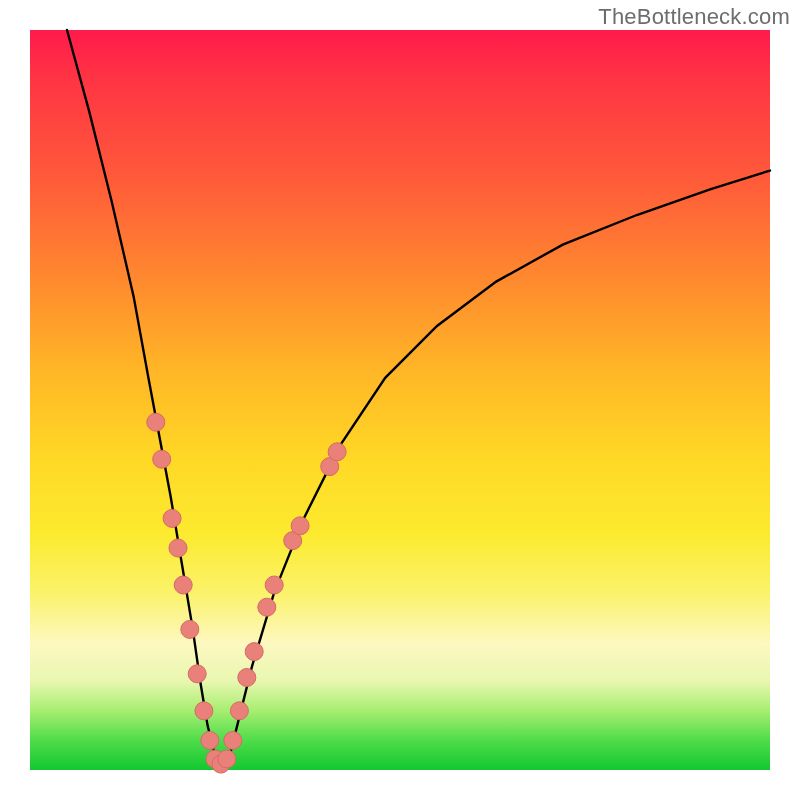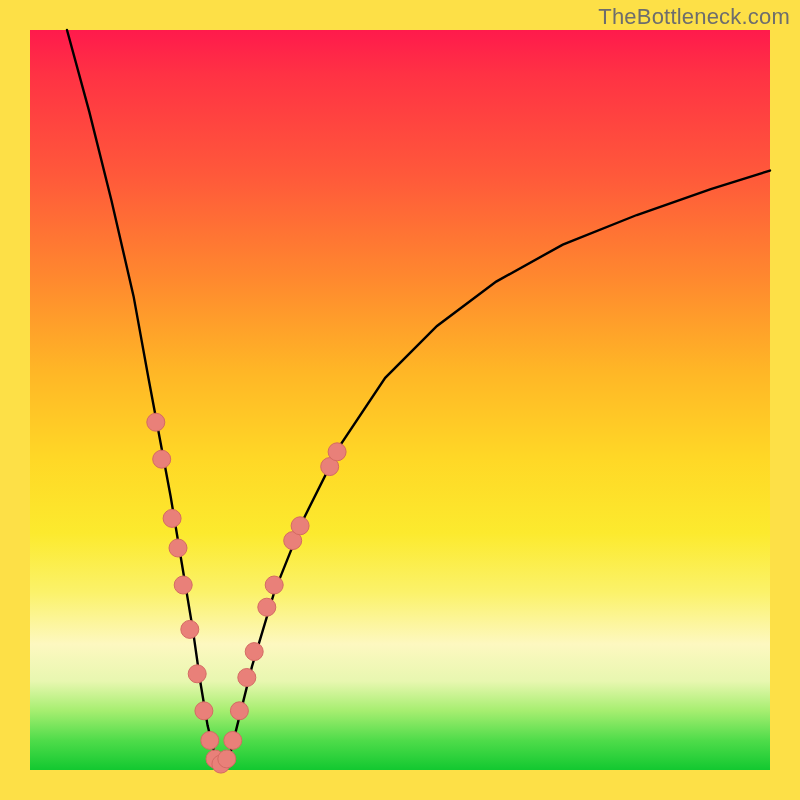--- a/index.html
+++ b/index.html
@@ -10,21 +10,21 @@
     overflow: hidden;
     background: #000;
     font-family: Arial, Helvetica, sans-serif;
   }
   .frame {
     position: absolute;
     left: 0;
     top: 0;
     width: 800px;
     height: 800px;
-    background: #fde047;
+    background: #ffffff;
   }
   .plot-area {
     position: absolute;
     left: 30px;
     top: 30px;
     width: 740px;
     height: 740px;
     
     background: linear-gradient(
       to bottom,

